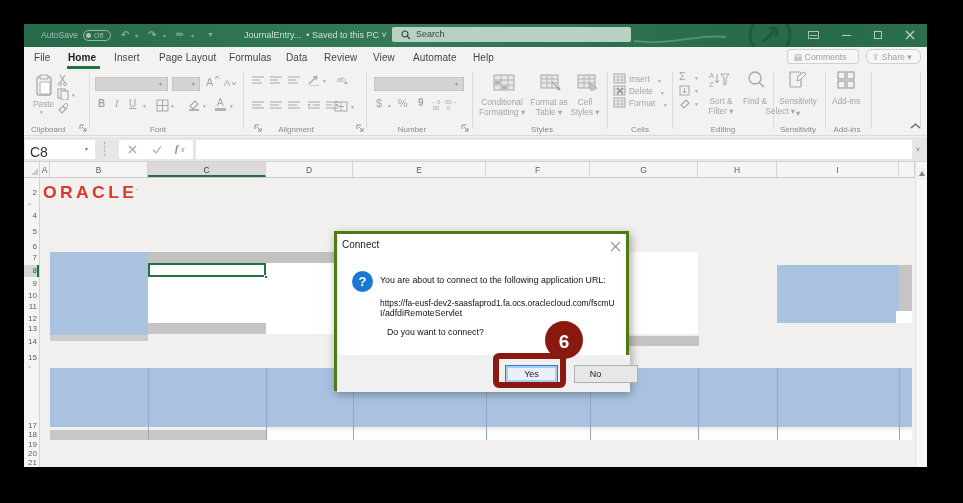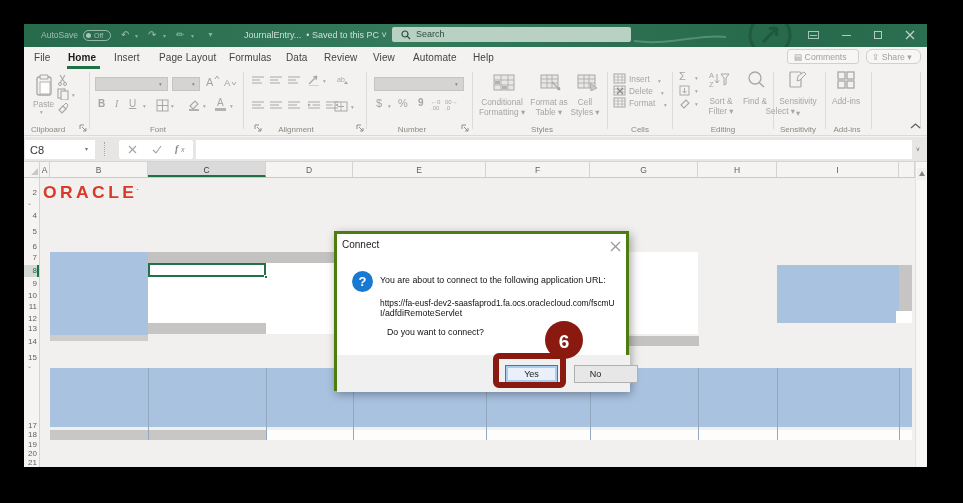--- a/index.html
+++ b/index.html
@@ -288,21 +288,21 @@
       <rect x="11" y="2" width="7" height="7" fill="none" stroke="#a9a7a5" stroke-width="1.3"></rect>
       <rect x="2" y="11" width="7" height="7" fill="none" stroke="#a9a7a5" stroke-width="1.3"></rect>
       <rect x="11" y="11" width="7" height="7" fill="none" stroke="#a9a7a5" stroke-width="1.3"></rect>
     </svg>
 <div class="rt" style="left:782px;top:72px;width:80px;text-align:center">Add-ins</div>
 <svg width="11" height="8" style="left:886px;top:98px;z-index:1">
       <path d="M1 6 L5.5 2 L10 6" stroke="#605f5d" stroke-width="1.2" fill="none"></path>
     </svg>
 <div style="left:0;top:113px;width:903px;height:25px;background:#e7e6e5;border-bottom:1px solid #d6d4d2"></div>
 <div style="left:1px;top:116px;width:70px;height:19px;background:#fff;z-index:1">
-      <span style="left:5px;top:4px;font-size:11px;color:#333">C8</span>
+      <span style="left:5px;top:4px;font-size:14px;color:#333">C8</span>
       <span style="left:60px;top:5px;font-size:6px;color:#777">▾</span>
     </div>
 <div style="left:80px;top:118px;width:2px;height:14px;border-left:1px dotted #a9a7a5;z-index:1"></div>
 <div style="left:95px;top:116px;width:74px;height:19px;background:#fff;border-radius:2px;z-index:1">
       <svg width="9" height="9" style="left:9px;top:5px">
         <path d="M1 1 L8 8 M8 1 L1 8" stroke="#a5a3a1" stroke-width="1.1"></path>
       </svg>
       <svg width="10" height="9" style="left:33px;top:5px">
         <path d="M1 5 L4 8 L9 1" stroke="#a5a3a1" stroke-width="1.1" fill="none"></path>
       </svg>

